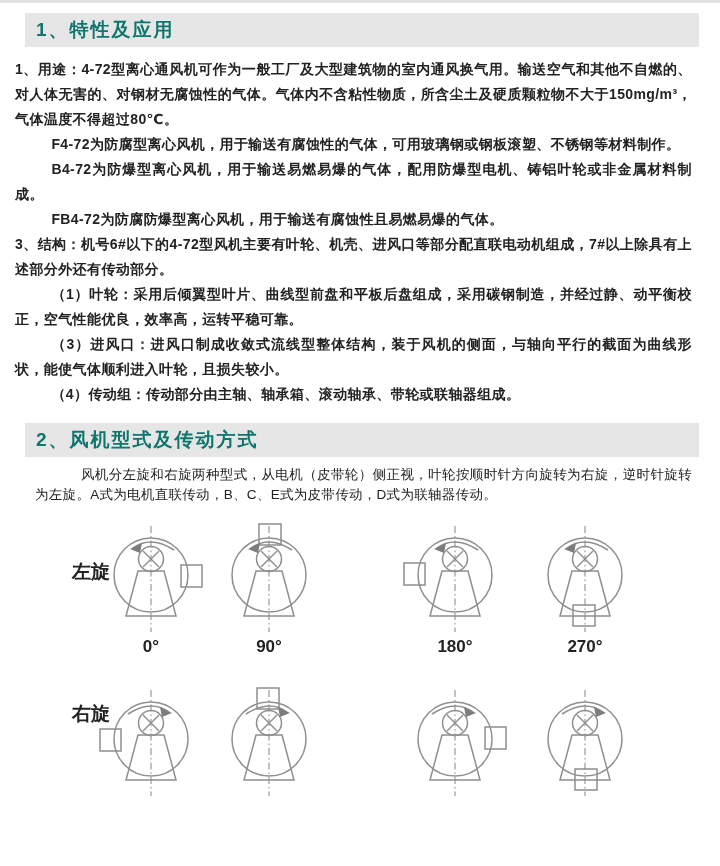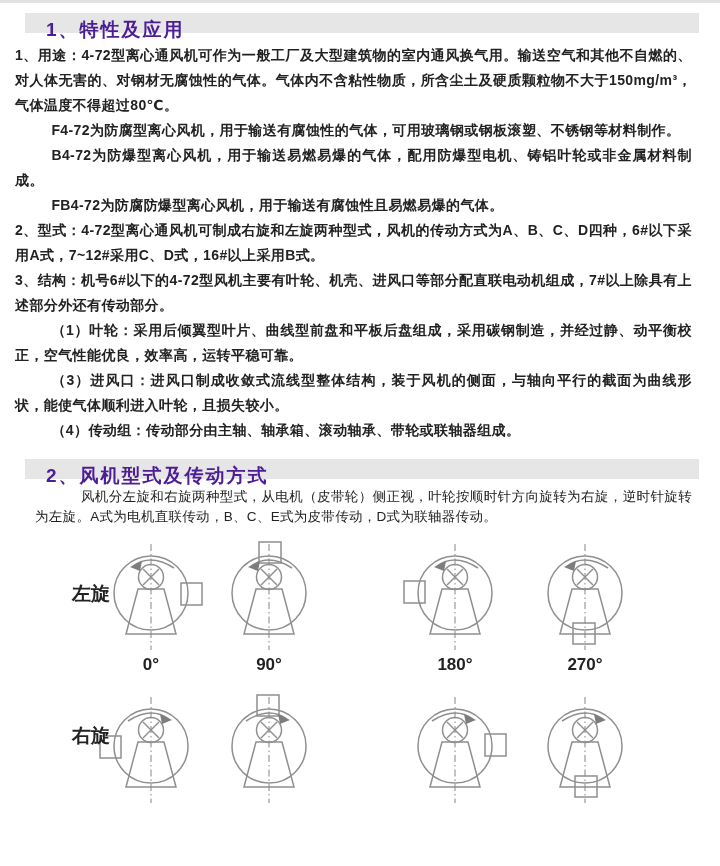--- a/index.html
+++ b/index.html
@@ -8,38 +8,38 @@
     background:#ffffff;
     font-family:"Liberation Sans","DejaVu Sans",sans-serif;
     color:#222;
     overflow:hidden;
     border-top:3px solid #e2e2e2;
     box-sizing:border-box;
   }
   .page{width:720px;box-sizing:border-box;}
   .section-header{
     margin:10px 21px 0 25px;
-    height:20px;line-height:34px;
+    height:34px;line-height:34px;
     background:var(--bar,#e6e6e6);
-    font-size:19px;font-weight:700;color:#4c1d95;
-    padding-left:21px;letter-spacing:2px;
+    font-size:19px;font-weight:700;color:#0f766e;
+    padding-left:11px;letter-spacing:2px;
   }
   .body-text{padding:10px 28px 0 15px;}
   .para{
     margin:0;font-size:14px;line-height:25px;font-weight:600;
     letter-spacing:0.4px;text-align:justify;
   }
   .p-indent{text-indent:2.6em;}
   .p-flush{text-indent:0;}
   .intro{
     margin:8px 28px 0 35px;font-size:13.5px;line-height:20px;
     font-weight:400;letter-spacing:0.3px;text-indent:3.4em;text-align:justify;
   }
   #diagram{margin-top:10px;}
-  .fan-row{position:relative;height:142px;padding-left:96px;display:flex;align-items:center;}
+  .fan-row{position:relative;height:142px;padding-left:96px;display:flex;align-items:flex-end;}
   .row-label{
     position:absolute;left:72px;top:46px;width:20px;
     font-size:19px;font-weight:700;color:#222;line-height:22px;
     writing-mode:horizontal-tb;white-space:nowrap;
   }
   .fan-cell{width:110px;text-align:center;}
   .fan-cell.c1{margin-left:8px;}
   .fan-cell.c2{margin-left:76px;}
   .fan-cell.c3{margin-left:20px;}
   .fan-cell svg{display:block;width:110px;height:112px;}
@@ -55,21 +55,20 @@
 
   <div class="section-header">
     <span>1、特性及应用</span>
   </div>
 
   <div class="body-text" id="s1-paragraphs">
       <p class="para p-flush">1、用途：4-72型离心通风机可作为一般工厂及大型建筑物的室内通风换气用。输送空气和其他不自燃的、对人体无害的、对钢材无腐蚀性的气体。气体内不含粘性物质，所含尘土及硬质颗粒物不大于150mg/m³，气体温度不得超过80℃。</p>
       <p class="para p-indent">F4-72为防腐型离心风机，用于输送有腐蚀性的气体，可用玻璃钢或钢板滚塑、不锈钢等材料制作。</p>
       <p class="para p-indent">B4-72为防爆型离心风机，用于输送易燃易爆的气体，配用防爆型电机、铸铝叶轮或非金属材料制成。</p>
       <p class="para p-indent">FB4-72为防腐防爆型离心风机，用于输送有腐蚀性且易燃易爆的气体。</p>
-      <p class="para p-flush">2、型式：4-72型离心通风机可制成右旋和左旋两种型式，风机的传动方式为A、B、C、D四种，6#以下采用A式，7~12#采用C、D式，16#以上采用B式。</p>
       <p class="para p-flush">3、结构：机号6#以下的4-72型风机主要有叶轮、机壳、进风口等部分配直联电动机组成，7#以上除具有上述部分外还有传动部分。</p>
       <p class="para p-indent">（1）叶轮：采用后倾翼型叶片、曲线型前盘和平板后盘组成，采用碳钢制造，并经过静、动平衡校正，空气性能优良，效率高，运转平稳可靠。</p>
       <p class="para p-indent">（3）进风口：进风口制成收敛式流线型整体结构，装于风机的侧面，与轴向平行的截面为曲线形状，能使气体顺利进入叶轮，且损失较小。</p>
       <p class="para p-indent">（4）传动组：传动部分由主轴、轴承箱、滚动轴承、带轮或联轴器组成。</p>
     </div>
 
   <div class="section-header" style="margin-top:16px;">
     <span>2、风机型式及传动方式</span>
   </div>
 

